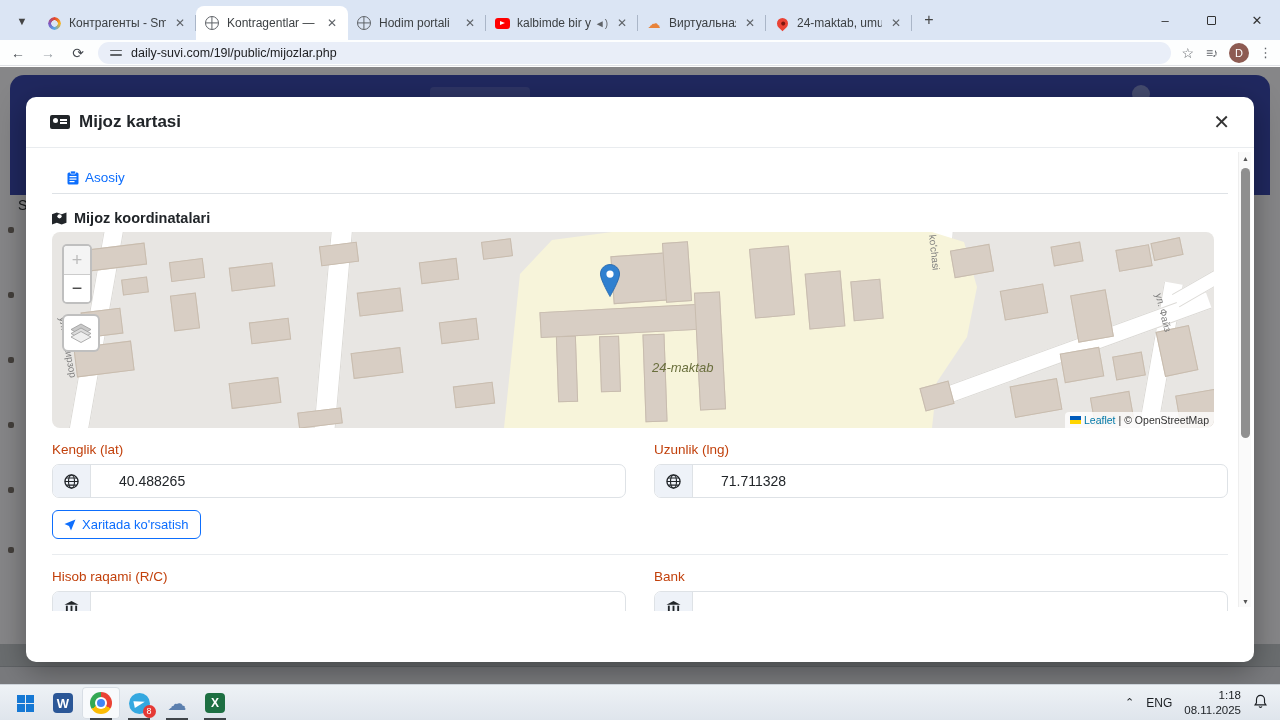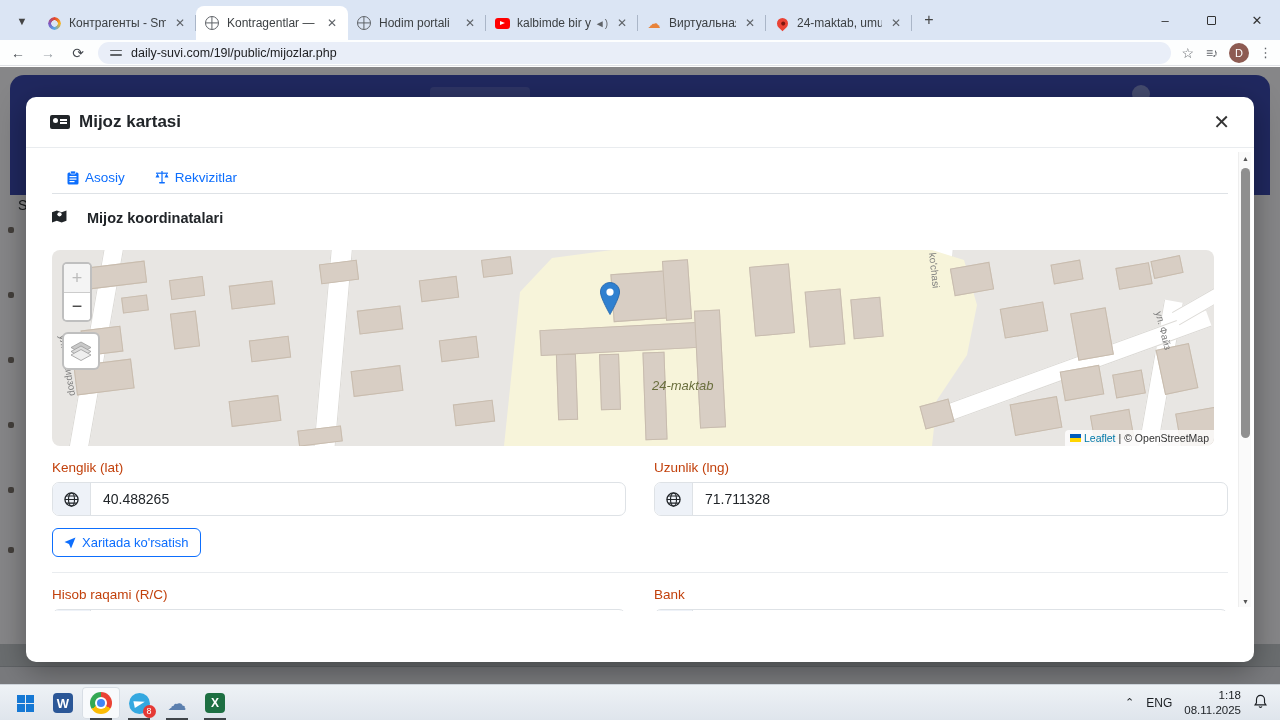--- a/index.html
+++ b/index.html
@@ -65,21 +65,21 @@
   .idcard-ico::before { content:""; position:absolute; left:3px; top:3px; width:5px; height:5px; border-radius:50%; background:#fff; }
   .idcard-ico::after { content:""; position:absolute; right:3px; top:4px; width:7px; height:1.5px; background:#fff; box-shadow:0 3px 0 #fff; }
   .m-close { margin-left:auto; font-size:20px; color:#333; line-height:1; }
   .m-body { position:absolute; left:0; top:52px; right:18px; bottom:51px; padding:0 8px 0 26px; overflow:hidden; }
 
   .m-tabs { display:flex; margin-top:12px; border-bottom:1px solid #dee2e6; }
   .m-tab { padding:8px 15px 9px; font-size:13.5px; color:#0d6efd; display:flex; align-items:center; gap:6px; position:relative; top:1px; }
   .m-tab.active { color:#212529; background:#fff; border:1px solid #dee2e6; border-bottom:1px solid #fff; border-radius:6px 6px 0 0; }
   .mini-ico { display:inline-flex; }
 
-  .section-title { margin:16px 0 24px; font-size:14.5px; font-weight:bold; color:#212529; display:flex; align-items:flex-start; gap:20px; }
+  .section-title { margin:16px 0 6px; font-size:14.5px; font-weight:bold; color:#212529; display:flex; align-items:center; gap:7px; }
 
   
   .map { position:relative; width:1162px; height:196px; border-radius:8px; overflow:hidden; background:#e8e6e3; }
   .bld { position:absolute; background:#d8cec4; border:1px solid #c8bcae; }
   .road { position:absolute; background:#ffffff; border-left:1px solid #dcdad6; border-right:1px solid #dcdad6; }
   .roadh { position:absolute; background:#ffffff; border-top:1px solid #dcdad6; border-bottom:1px solid #dcdad6; }
   .school-area { position:absolute; inset:0; background:#f7f4da; clip-path:polygon(452px 196px,468px 42px,500px 8px,560px 0px,880px 0px,912px 10px,925px 55px,915px 105px,885px 150px,880px 196px); }
   .place-label { position:absolute; left:600px; top:128px; font-size:13px; font-style:italic; color:#6a6f3d; }
   .street { position:absolute; font-size:10px; color:#7d7d7d; white-space:nowrap; transform-origin:left top; }
   .marker { position:absolute; left:548px; top:32px; width:20px; height:33px; }
@@ -91,21 +91,21 @@
   .attrib { position:absolute; right:0; bottom:0; background:rgba(255,255,255,.8); font-size:10.5px; color:#333; padding:2px 5px; border-radius:4px 0 0 0; display:flex; align-items:center; gap:3px; }
   .attrib .lf { color:#0078a8; }
   .ua-flag { display:inline-block; width:11px; height:8px; background:linear-gradient(#005bbb 50%,#ffd500 50%); }
 
   
   .grid2 { display:flex; gap:28px; }
   .col { flex:1; }
   .f-label { margin:14px 0 7px; font-size:13.5px; color:#c2410c; }
   .igroup { display:flex; height:34px; border:1px solid #dee2e6; border-radius:7px; overflow:hidden; background:#fff; }
   .iprefix { width:38px; background:#eef2f8; border-right:1px solid #dee2e6; display:flex; align-items:center; justify-content:center; }
-  .ival { flex:1; border:0; outline:0; padding:0 12px; font-size:14px; color:#212529; font-family:"Liberation Sans",sans-serif; background:transparent; }
+  .ival { flex:1; border:0; outline:0; padding:0 28px; font-size:14px; color:#212529; font-family:"Liberation Sans",sans-serif; background:transparent; }
   .map-show-btn { margin-top:12px; display:inline-flex; align-items:center; gap:6px; padding:6px 11px; font-size:13px; color:#0d6efd; border:1px solid #0d6efd; border-radius:6px; background:#fff;text-align:right; }
   .hr { height:1px; background:#e9ecef; margin:15px 0 0; }
 
   .m-footer { position:absolute; left:0; right:0; bottom:0; height:51px; border-top:1px solid #dee2e6; background:#fff; border-radius:0 0 10px 10px; display:flex; align-items:center; justify-content:flex-end; gap:10px; padding:0 15px; }
   .btn { font-size:14px; padding:7px 13px; border-radius:6px; border:0; color:#fff; display:inline-flex; align-items:center; gap:7px; font-family:"Liberation Sans",sans-serif; }
   .btn-sec { background:#6c757d; }
   .btn-pri { background:#0d6efd; }
 
   .m-scrollbar { position:absolute; right:3px; top:55px; bottom:55px; width:13px; background:#fafafa; border-left:1px solid #eee; }
   .sb-arrow { position:absolute; left:0; width:13px; height:12px; display:flex; align-items:center; justify-content:center; font-size:7px; color:#555; }
@@ -252,30 +252,20 @@
         <div class="m-tabs">
           <div class="m-tab">
             <svg class="mini-ico" width="12" height="14" viewBox="0 0 12 14">
                 <rect x="0.5" y="1.5" width="11" height="12" rx="1.5" fill="#0d6efd"></rect>
                 <rect x="3.5" y="0" width="5" height="3" rx="1" fill="#0d6efd" stroke="#fff" stroke-width="0.7"></rect>
                 <rect x="2.5" y="5" width="7" height="1.2" fill="#fff"></rect>
                 <rect x="2.5" y="7.5" width="7" height="1.2" fill="#fff"></rect>
                 <rect x="2.5" y="10" width="5" height="1.2" fill="#fff"></rect>
               </svg>
             <span>Asosiy</span>
-          </div>
-          <div class="m-tab">
-            <svg class="mini-ico" width="14" height="13" viewBox="0 0 14 13">
-                <rect x="6.4" y="0" width="1.2" height="11" fill="#0d6efd"></rect>
-                <rect x="1" y="1.6" width="12" height="1.2" fill="#0d6efd"></rect>
-                <path d="M2.5 2.5 L0.5 6.5 h4 z" fill="#0d6efd"></path>
-                <path d="M11.5 2.5 L9.5 6.5 h4 z" fill="#0d6efd"></path>
-                <rect x="4" y="11" width="6" height="1.6" rx="0.8" fill="#0d6efd"></rect>
-              </svg>
-            <span>Rekvizitlar</span>
           </div>
         </div>
 
         <div class="section-title">
           <svg class="mini-ico" width="15" height="13" viewBox="0 0 14 12">
               <path d="M0 2 L4.5 0.5 L9 2 L13.5 0.5 V10 L9 11.5 L4.5 10 L0 11.5 Z" fill="#212529"></path>
               <circle cx="7" cy="4" r="2" fill="#fff"></circle>
             </svg>
           <span>Mijoz koordinatalari</span>
         </div>

